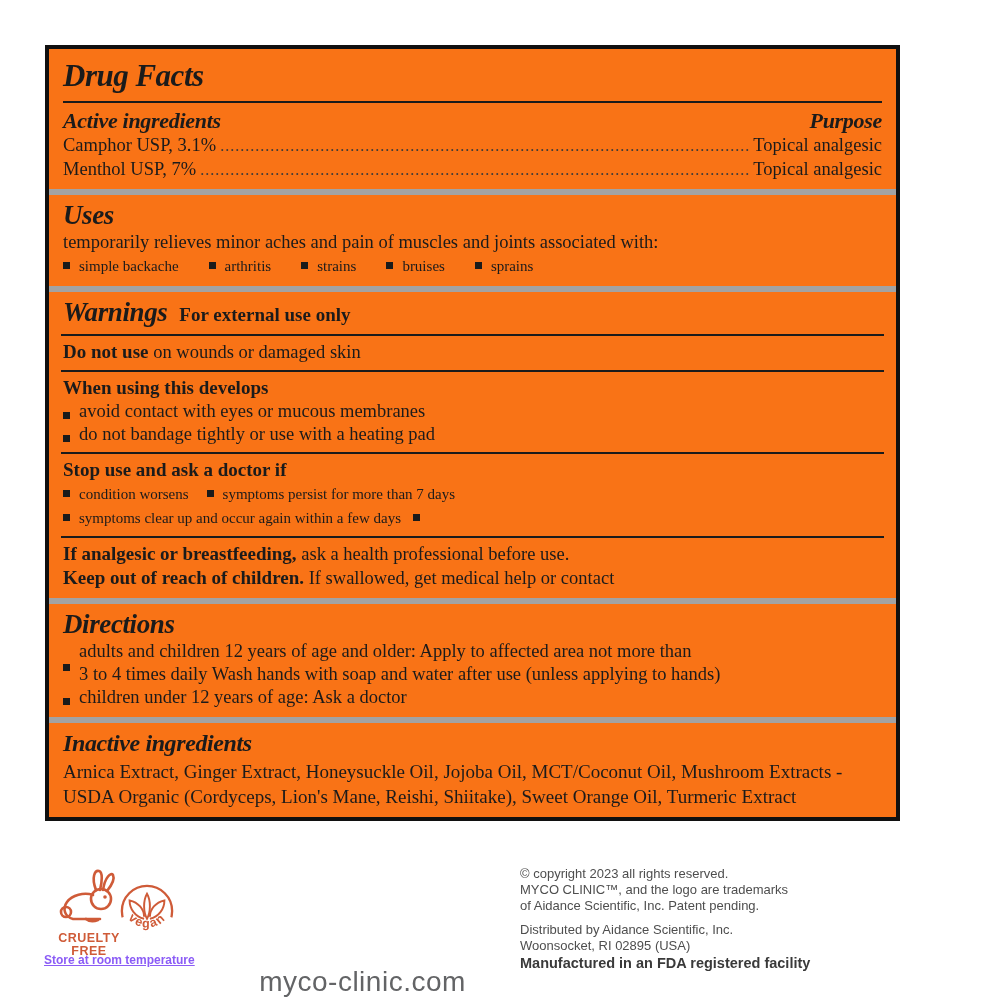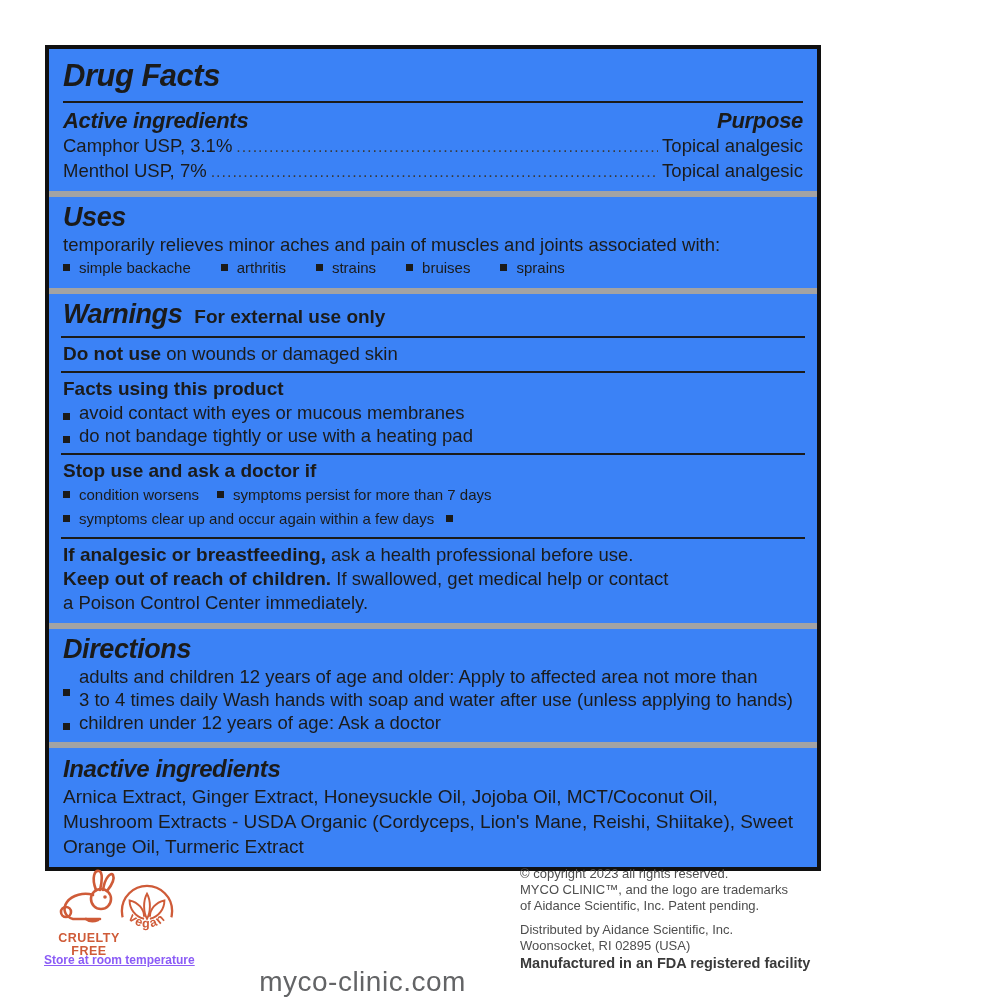--- a/index.html
+++ b/index.html
@@ -3,22 +3,22 @@
 <meta charset="utf-8">
 <style>
   * { margin:0; padding:0; box-sizing:border-box; }
   html,body { background:#ffffff; }
   .page {
     position:relative; width:1000px; height:1000px; background:#ffffff;
     font-family:"Liberation Sans", sans-serif; color:#1b1b1b; overflow:hidden;
   }
   
   .label-box {
-    position:absolute; left:45px; top:45px; width:776px;
-    border:4px solid #101010; background:#3b82f6;
+    position:absolute; left:45px; top:45px; width:855px;
+    border:4px solid #101010; background:#f97316;font-family:Liberation Serif, serif;
   }
   .sec { padding:5px 14px 8px 14px; }
   .sec + .sec { border-top:6px solid #a3a3a3; }
 
   .df-title { font-size:31px; font-weight:bold; font-style:italic; letter-spacing:-0.5px; padding-top:4px; }
   .title-rule { border-top:2px solid #1b1b1b; margin:7px 0 5px 0; }
 
   .ai-head { display:flex; justify-content:space-between; align-items:baseline; }
   .h2 { font-size:22px; font-weight:bold; font-style:italic; letter-spacing:-0.3px; }
   .ai-row { display:flex; align-items:baseline; font-size:18.5px; line-height:23.5px; }
@@ -96,21 +96,21 @@
     <div class="sec">
       <div class="warn-title-row">
         <span class="sec-head">Warnings</span>
         <span class="warn-sub">For external use only</span>
       </div>
       <div class="thin-rule"></div>
       <div class="body-txt">
         <span class="bold-lead" style="font-size:19px">Do not use</span><span> on wounds or damaged skin</span>
       </div>
       <div class="thin-rule"></div>
-      <div class="subhead">Facts using this product</div>
+      <div class="subhead">When using this develops</div>
       <div class="bline">
           <span class="sq"></span>
           <span>avoid contact with eyes or mucous membranes</span>
         </div>
       <div class="bline">
           <span class="sq"></span>
           <span>do not bandage tightly or use with a heating pad</span>
         </div>
       <div class="thin-rule"></div>
       <div class="subhead">Stop use and ask a doctor if</div>
@@ -122,21 +122,20 @@
         <span class="item"><span class="sq"></span><span>symptoms clear up and occur again within a few days</span></span>
         <span class="item" style="margin-left:12px"><span class="sq tight"></span></span>
       </div>
       <div class="thin-rule"></div>
       <div class="body-txt" style="line-height:24px">
         <span class="bold-lead" style="font-size:19px">If analgesic or breastfeeding,</span><span> ask a health professional before use.</span>
       </div>
       <div class="body-txt" style="line-height:24px">
         <span class="bold-lead" style="font-size:19px">Keep out of reach of children.</span><span> If swallowed, get medical help or contact</span>
       </div>
-      <div class="body-txt" style="line-height:24px">a Poison Control Center immediately.</div>
     </div>
 
     <div class="sec">
       <div class="sec-head">Directions</div>
       <div class="bline">
         <span class="sq"></span>
         <span>
           <span>adults and children 12 years of age and older: Apply to affected area not more than</span><br>
           <span>3 to 4 times daily Wash hands with soap and water after use (unless applying to hands)</span>
         </span>

